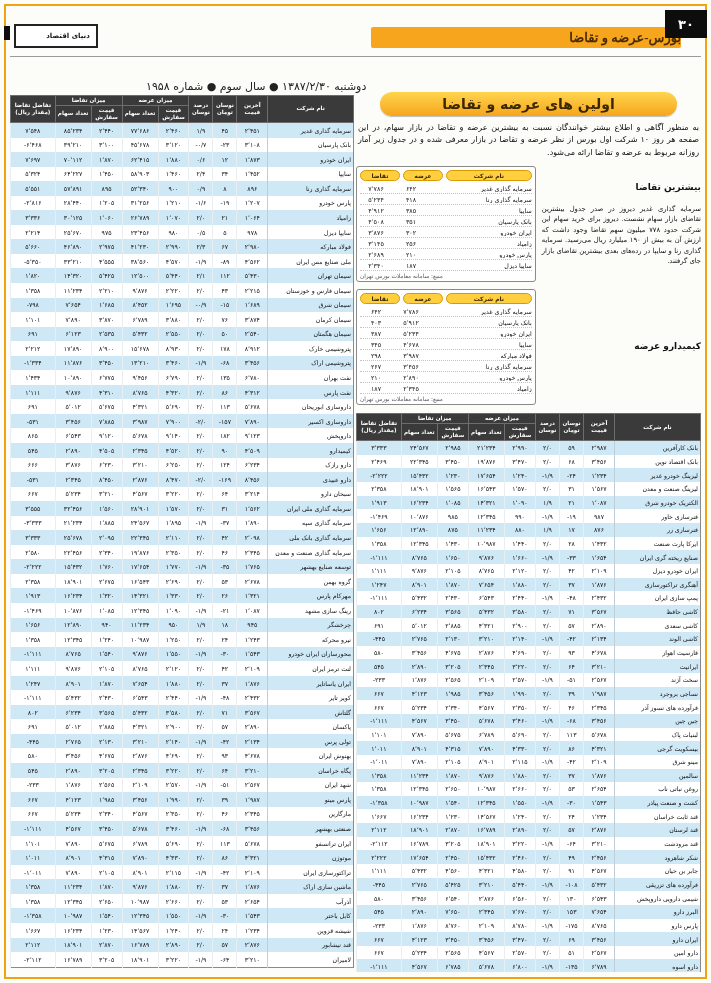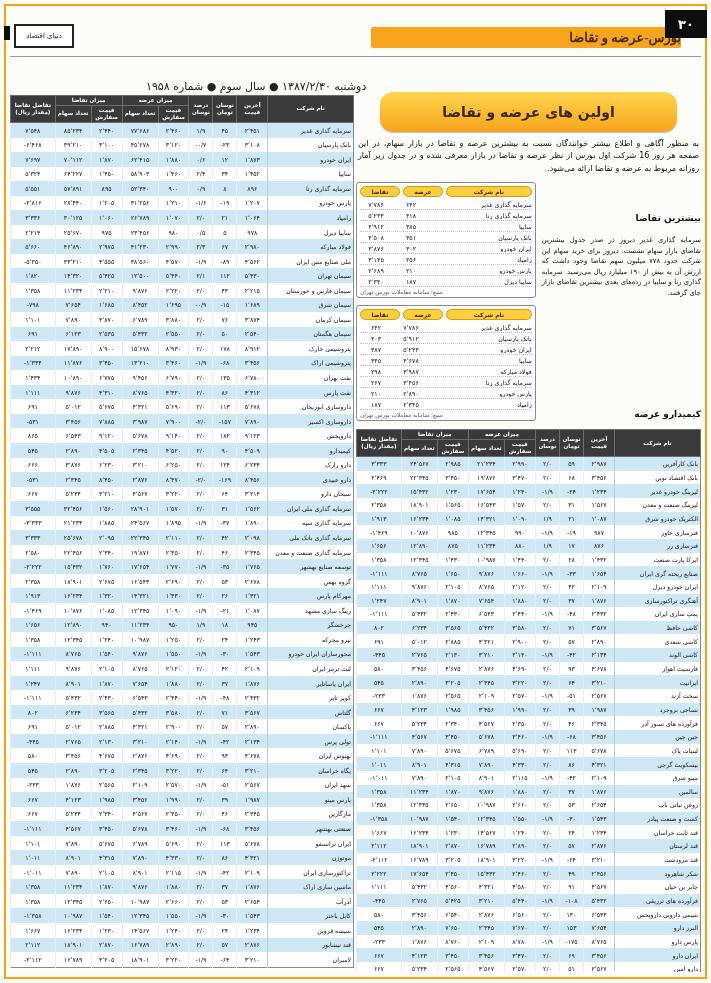--- a/index.html
+++ b/index.html
@@ -9,33 +9,33 @@
     direction:rtl;
   }
   .frame{position:absolute;inset:4px;border:2px solid #f2a30f;pointer-events:none;z-index:1;}
   .pagenum{position:absolute;top:10px;right:4px;width:42px;height:28px;background:#0d0d0d;color:#fff;
     display:flex;align-items:center;justify-content:center;font-size:13px;font-weight:bold;z-index:6;}
   .edge-mark{position:absolute;left:4px;top:26px;width:6px;height:14px;background:#0d0d0d;z-index:6;}
   .section-banner{position:absolute;top:27px;right:30px;width:310px;height:21px;background:#f6a51c;
     display:flex;align-items:center;justify-content:flex-start;padding:0 0;font-weight:bold;
     font-size:13px;color:#4a2c00;border-radius:2px;z-index:5;font-family:Liberation Serif, serif;}
   .logo-box{position:absolute;top:24px;left:14px;width:56px;height:20px;border:2px solid #222;
-    display:flex;align-items:center;justify-content:center;font-size:7px;font-weight:normal;z-index:5;background:#fff;}
+    display:flex;align-items:center;justify-content:center;font-size:7px;font-weight:bold;z-index:5;background:#fff;padding-left:24px;}
   .header-rule{position:absolute;top:56px;left:10px;right:10px;border-top:1px solid #9a9a9a;z-index:4;}
   .dateline{position:absolute;top:80px;left:146px;font-size:11px;color:#222;z-index:4;}
 
   .left-col{position:absolute;top:95px;left:10px;width:344px;bottom:11px;overflow:hidden;z-index:3;}
   .right-col{position:absolute;top:92px;right:10px;width:345px;bottom:11px;overflow:hidden;z-index:3;}
 
-  .title-pill{width:86%;height:40px;margin:0 auto;border-radius:13px;
+  .title-pill{width:86%;height:24px;margin:0 auto;border-radius:13px;
     background:linear-gradient(#ffd54e,#f6a51c);display:flex;align-items:center;justify-content:center;
     font-size:14px;font-weight:bold;color:#3a2700;box-shadow:0 1px 1px rgba(0,0,0,.25);}
   .intro{margin-top:6px;font-size:8px;line-height:1.55;text-align:justify;color:#0d0d0d;padding:0 2px;}
 
-  .info-row{display:flex;gap:6px;margin-top:7px;align-items:flex-end;}
+  .info-row{display:flex;gap:6px;margin-top:7px;align-items:center;}
   .info-text-wrap{width:47%;}
   .info-title{font-size:9px;font-weight:bold;margin-bottom:2px;}
   .info-text{font-size:6.8px;line-height:1.55;text-align:justify;color:#101010;margin-top:12px;}
   .mini-box{width:53%;border:1px solid #8a8a8a;border-radius:3px;padding:3px 3px 2px;background:#fff;box-sizing:border-box;}
   .mini-head{display:flex;gap:3px;margin-bottom:2px;}
   .pill{background:#ffcf3f;border:0.5px solid #d99a00;border-radius:8px;font-size:6px;font-weight:bold;
     padding:1px 3px;text-align:center;color:#3a2700;}
   .pill.name{flex:1;}
   .pill.num{width:32px;}
   .mini-row{display:flex;gap:3px;font-size:6.3px;padding:1.5px 0;border-bottom:1px dotted #c4c4c4;align-items:center;}
@@ -734,21 +734,21 @@
           <td>۳٬۲۰۵</td>
           <td>۱۶٬۷۸۹</td>
           <td>۲٬۱۱۲-</td>
         </tr>
       </tbody>
   </table>
 </div>
 
 <div class="right-col">
   <div class="title-pill">اولین های عرضه و تقاضا</div>
-  <div class="intro">به منظور آگاهی و اطلاع بیشتر خوانندگان نسبت به بیشترین عرضه و تقاضا در بازار سهام، در این صفحه هر روز 16 شرکت اول بورس از نظر عرضه و تقاضا در بازار معرفی شده و در جدول زیر آمار روزانه مربوط به عرضه و تقاضا ارائه می‌شود.</div>
+  <div class="intro">به منظور آگاهی و اطلاع بیشتر خوانندگان نسبت به بیشترین عرضه و تقاضا در بازار سهام، در این صفحه هر روز ۱۰ شرکت اول بورس از نظر عرضه و تقاضا در بازار معرفی شده و در جدول زیر آمار روزانه مربوط به عرضه و تقاضا ارائه می‌شود.</div>
 
   <div class="info-row">
     <div class="info-text-wrap">
       <div class="info-title">بیشترین تقاضا</div>
       <div class="info-text">سرمایه گذاری غدیر دیروز در صدر جدول بیشترین تقاضای بازار سهام نشست. دیروز برای خرید سهام این شرکت حدود ۷۷۸ میلیون سهم تقاضا وجود داشت که ارزش آن به بیش از ۱۹۰ میلیارد ریال می‌رسید. سرمایه گذاری رنا و سایپا در رده‌های بعدی بیشترین تقاضای بازار جای گرفتند.</div>
     </div>
     <div class="mini-box">
       <div class="mini-head">
         <span class="pill name">نام شرکت</span>
         <span class="pill num">عرضه</span>

